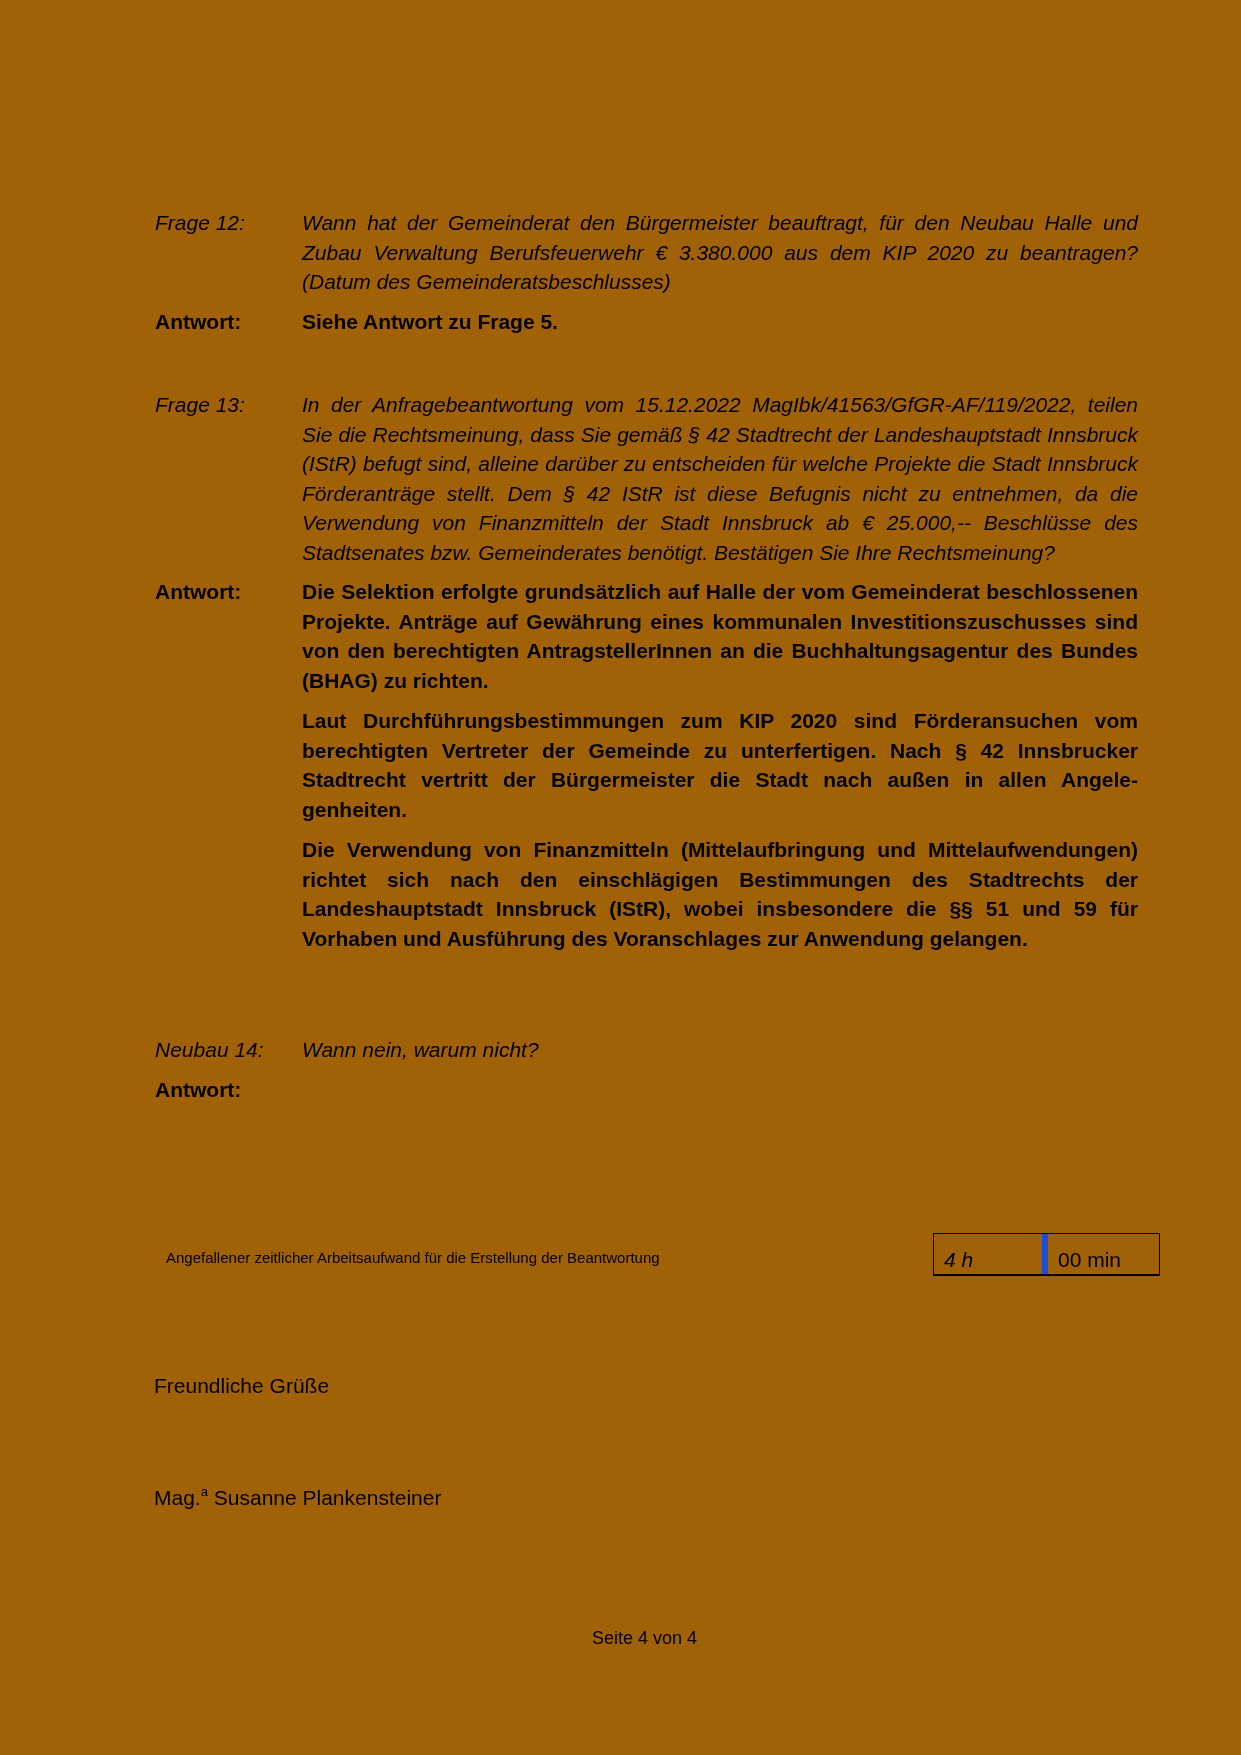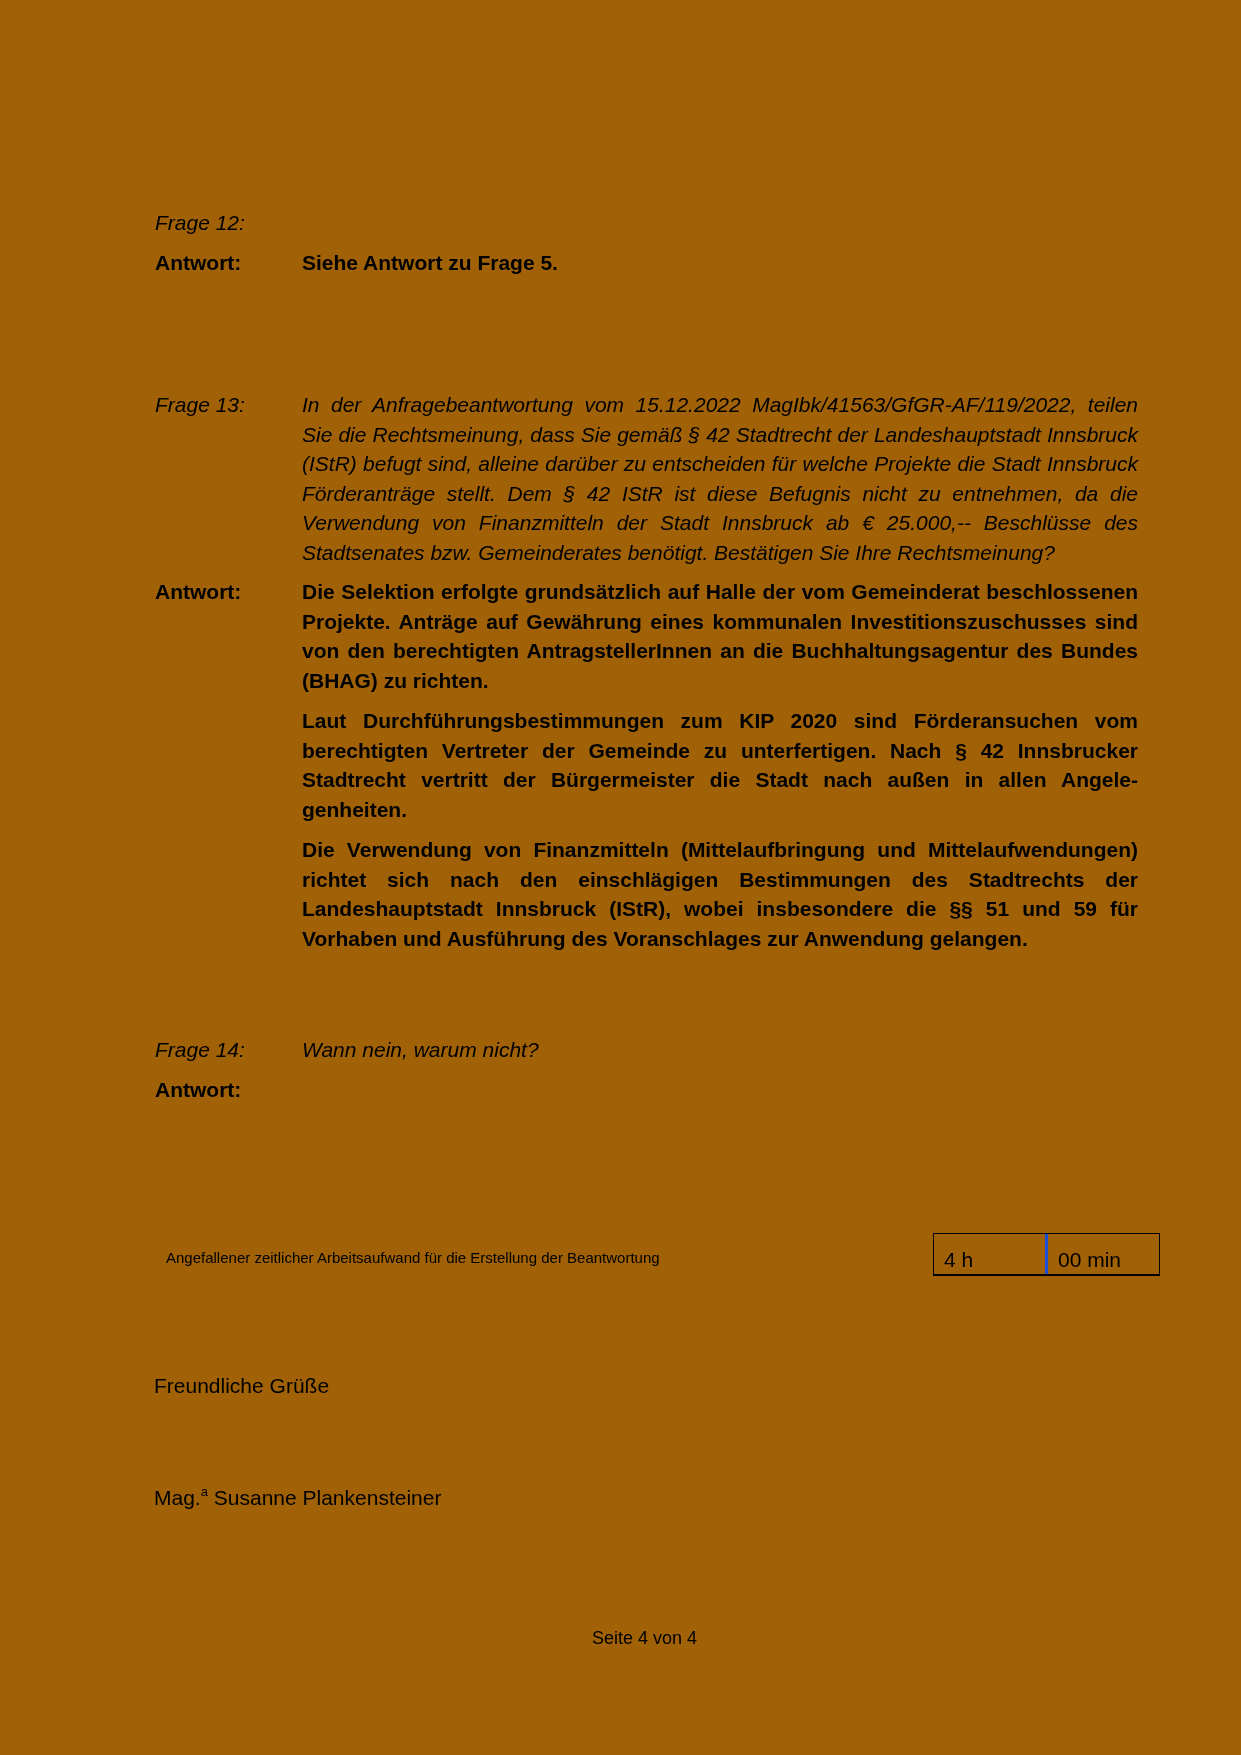--- a/index.html
+++ b/index.html
@@ -80,21 +80,21 @@
     border-bottom: 2px solid #000;
     display: flex;
   }
   .effort-cell {
     font-size: 21px;
     line-height: 21px;
     padding: 15px 0 0 10px;
     box-sizing: border-box;
     height: 40px;
   }
-  .effort-cell.hours { width: 114px; border-right: 3px solid #1d4ed8; }
+  .effort-cell.hours { width: 114px; border-right: 6px solid #1d4ed8; font-style: italic; }
   .effort-cell.mins { width: 111px; }
 
   .greeting {
     position: absolute;
     left: 154px;
     top: 1373px;
     font-size: 21px;
     line-height: 26px;
   }
   .signature {
@@ -120,20 +120,21 @@
   }
 </style>
 </head>
 <body>
 
 <div class="page">
 
   <div class="qa-block" id="block-12">
     <div class="row q">
       <div class="label">Frage 12:</div>
+      <div class="body">Wann hat der Gemeinderat den Bürgermeister beauftragt, für den Neubau Halle und Zubau Verwaltung Berufsfeuerwehr € 3.380.000 aus dem KIP 2020 zu bean­tragen? (Datum des Gemeinderatsbeschlusses)</div>
     </div>
     <div class="row a">
       <div class="label">Antwort:</div>
       <div class="body">
         <p>Siehe Antwort zu Frage 5.</p>
       </div>
     </div>
   </div>
 
   <div class="qa-block" id="block-13">
@@ -146,21 +147,21 @@
       <div class="body">
         <p>Die Selektion erfolgte grundsätzlich auf Halle der vom Gemeinderat be­schlossenen Projekte. Anträge auf Gewährung eines kommunalen Investiti­onszuschusses sind von den berechtigten AntragstellerInnen an die Buch­haltungsagentur des Bundes (BHAG) zu richten.</p>
         <p>Laut Durchführungsbestimmungen zum KIP 2020 sind Förderansuchen vom berechtigten Vertreter der Gemeinde zu unterfertigen. Nach § 42 Innsbrucker Stadtrecht vertritt der Bürgermeister die Stadt nach außen in allen Angele­genheiten.</p>
         <p>Die Verwendung von Finanzmitteln (Mittelaufbringung und Mittelaufwendun­gen) richtet sich nach den einschlägigen Bestimmungen des Stadtrechts der Landeshauptstadt Innsbruck (IStR), wobei insbesondere die §§ 51 und 59 für Vorhaben und Ausführung des Voranschlages zur Anwendung gelangen.</p>
       </div>
     </div>
   </div>
 
   <div class="qa-block" id="block-14">
     <div class="row q">
-      <div class="label">Frage 14:</div>
+      <div class="label">Neubau 14:</div>
       <div class="body">Wann nein, warum nicht?</div>
     </div>
     <div class="row a">
       <div class="label">Antwort:</div>
     </div>
   </div>
 
   <div class="effort">
     <div class="effort-label">Angefallener zeitlicher Arbeitsaufwand für die Erstellung der Beantwortung</div>
     <div class="effort-table">

